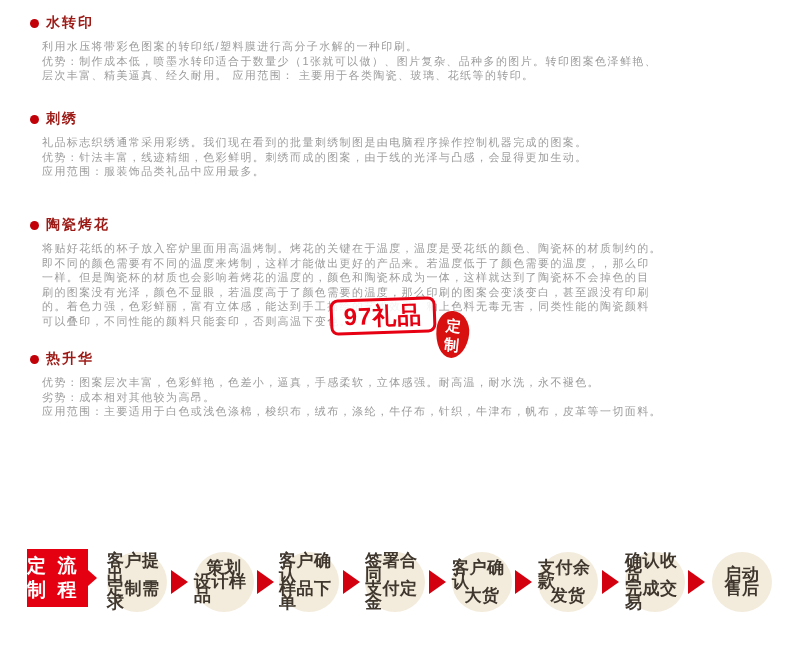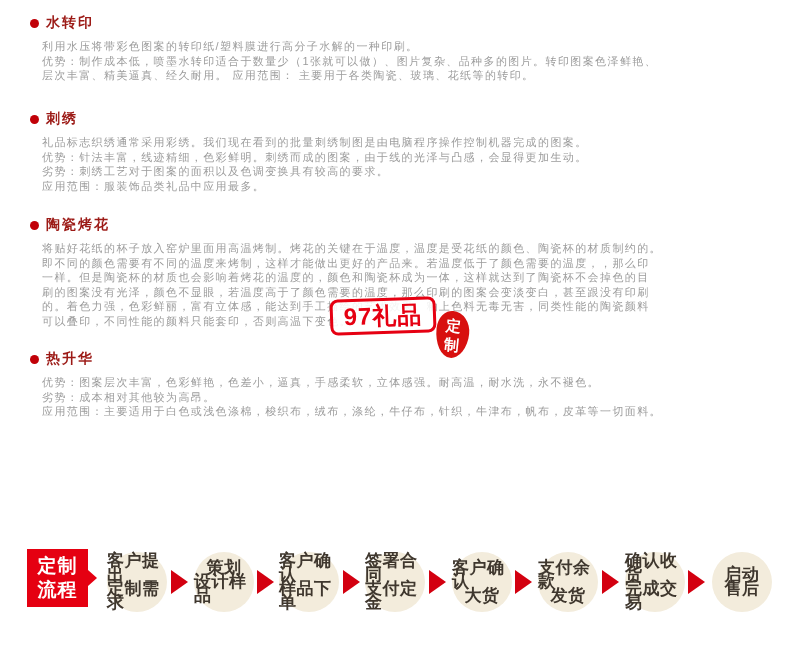--- a/index.html
+++ b/index.html
@@ -18,21 +18,21 @@
   .wm-box{position:absolute;left:330px;top:298px;width:100px;height:30px;border:3px solid #e60012;
     border-radius:8px;background:rgba(255,255,255,.88);color:#e60012;font-size:24px;font-weight:bold;
     display:flex;align-items:center;justify-content:center;letter-spacing:1px;transform:rotate(-2deg);z-index:5;}
   .wm-seal{position:absolute;left:436px;top:311px;width:33px;height:47px;background:#d8100f;color:#fff;
     font-size:15px;font-weight:bold;line-height:19px;display:flex;flex-direction:column;align-items:center;
     justify-content:center;border-radius:45% 55% 50% 50%/40% 45% 55% 60%;transform:rotate(6deg);z-index:5;}
 
   
   .flow{position:absolute;left:0;top:540px;width:800px;height:108px;}
   .flow-badge{position:absolute;left:27px;top:9px;width:61px;height:58px;background:#e50011;color:#fff;
-    display:flex;flex-direction:column;align-items:center;justify-content:center;
+    display:flex;align-items:center;justify-content:center;
     font-size:19px;font-weight:bold;line-height:24px;letter-spacing:1px;}
   .badge-notch{position:absolute;right:-9px;top:50%;margin-top:-8px;width:0;height:0;
     border-top:8px solid transparent;border-bottom:8px solid transparent;border-left:9px solid #e50011;}
   .step{position:absolute;top:12px;width:60px;height:60px;border-radius:50%;background:#f3ecdc;
     display:flex;flex-direction:column;align-items:center;justify-content:center;
     font-size:17px;font-weight:bold;color:#3f372e;line-height:14px;letter-spacing:.5px;}
   .flow-arrow{position:absolute;top:30px;width:0;height:0;
     border-top:12px solid transparent;border-bottom:12px solid transparent;border-left:17px solid #d30010;}
 </style>
 </head>
@@ -53,21 +53,20 @@
   </section>
 
   <section class="sec" style="top:110px">
     <div class="sec-head">
       <span class="bullet"></span>
       <h2 class="sec-title">刺绣</h2>
     </div>
     <div class="sec-body">
       <div class="line">礼品标志织绣通常采用彩绣。我们现在看到的批量刺绣制图是由电脑程序操作控制机器完成的图案。</div>
       <div class="line">优势：针法丰富，线迹精细，色彩鲜明。刺绣而成的图案，由于线的光泽与凸感，会显得更加生动。</div>
-      <div class="line">劣势：刺绣工艺对于图案的面积以及色调变换具有较高的要求。</div>
       <div class="line">应用范围：服装饰品类礼品中应用最多。</div>
     </div>
   </section>
 
   <section class="sec" style="top:216px">
     <div class="sec-head">
       <span class="bullet"></span>
       <h2 class="sec-title">陶瓷烤花</h2>
     </div>
     <div class="sec-body">

